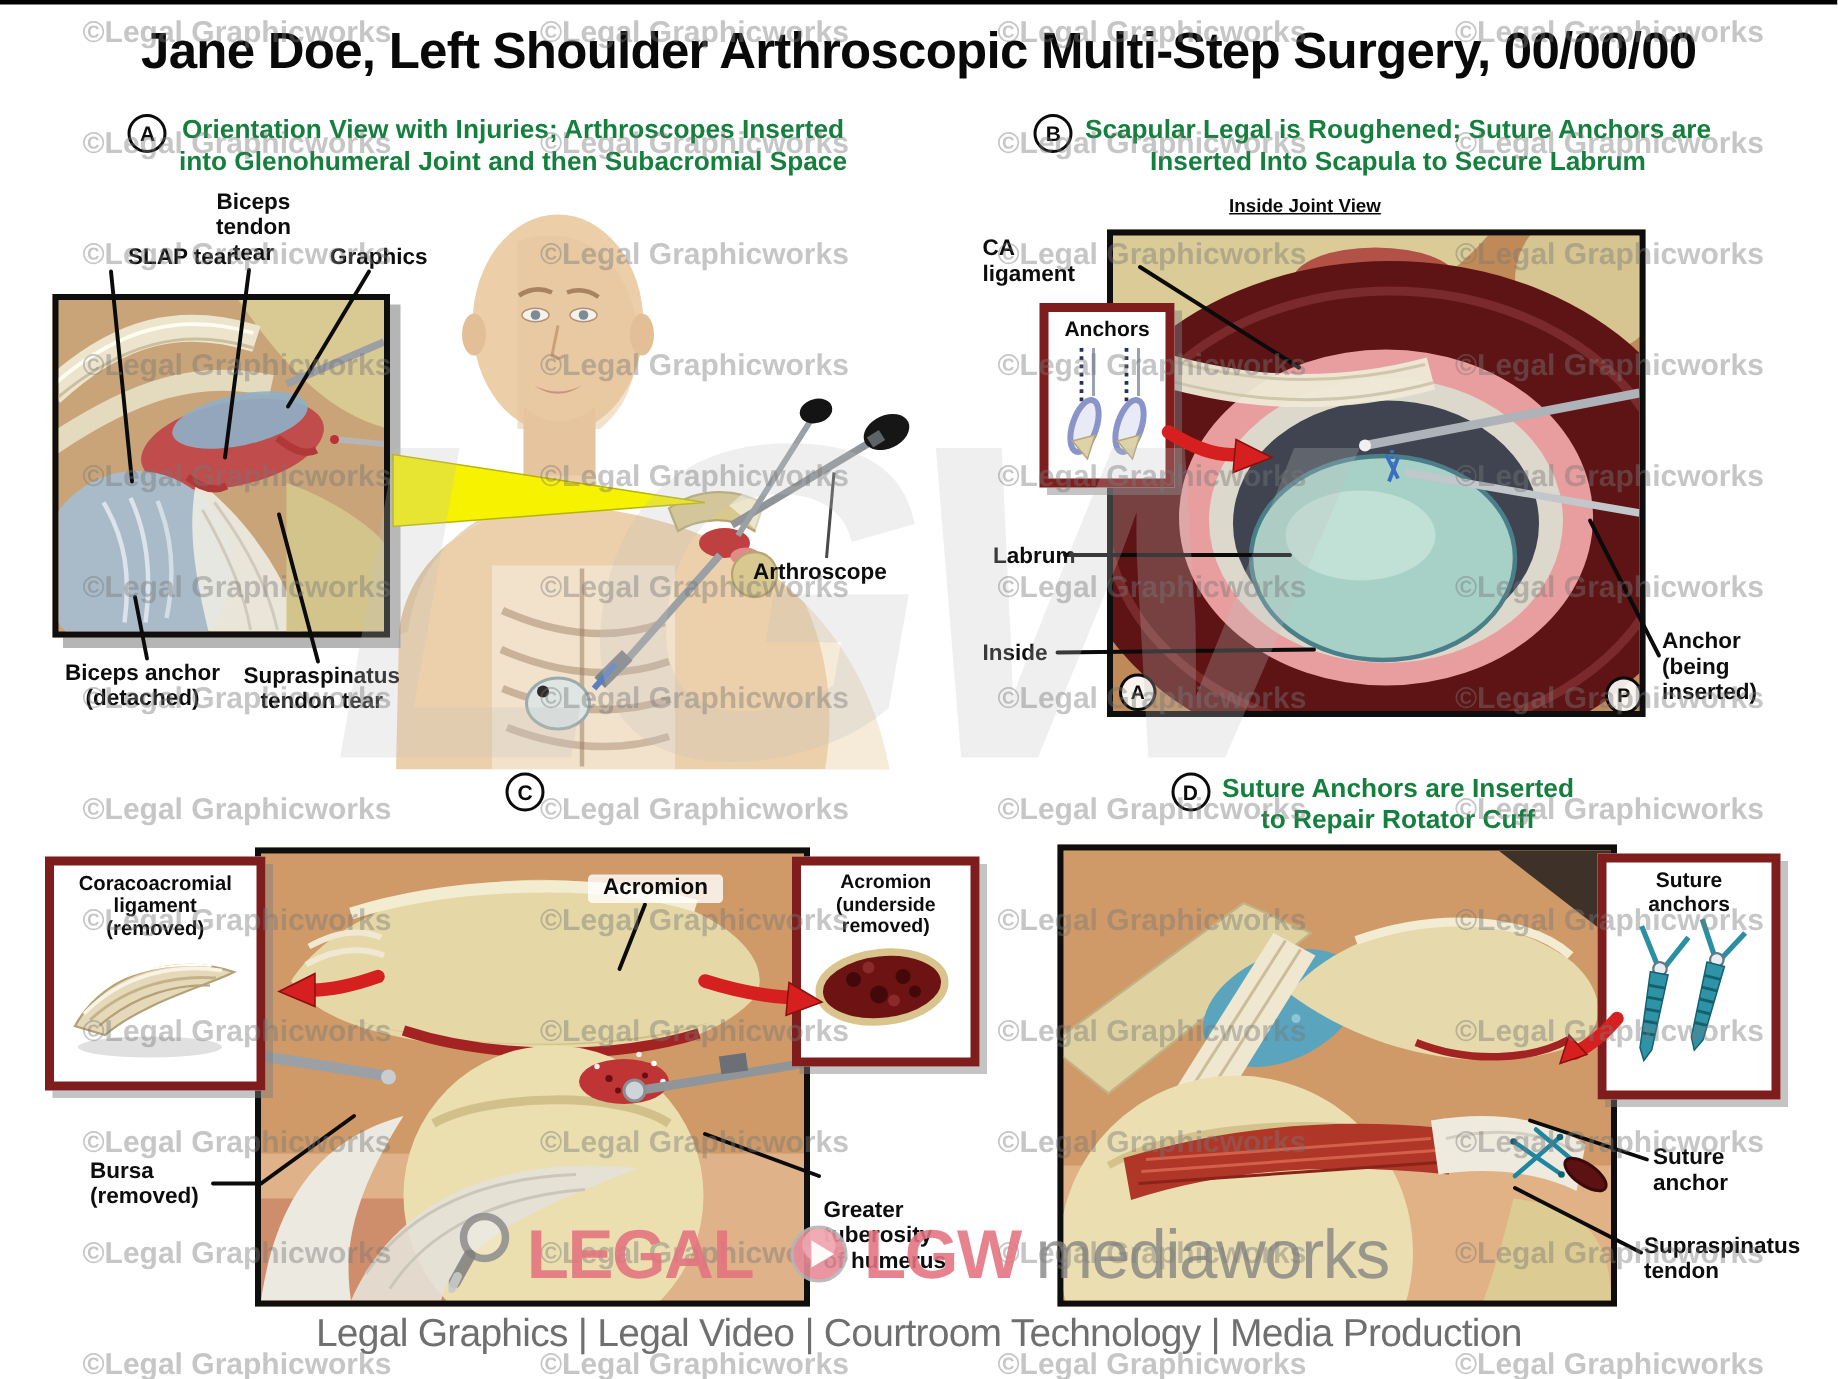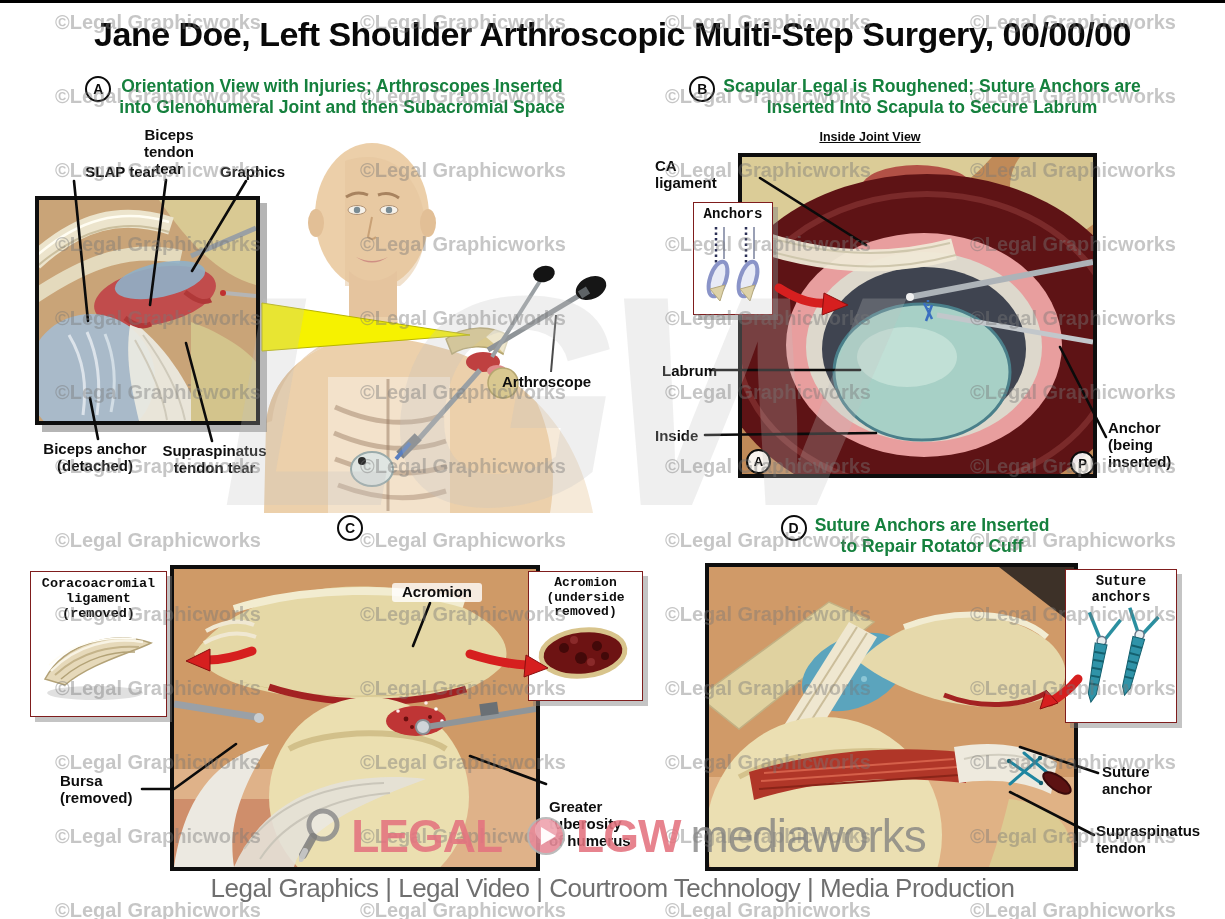--- a/index.html
+++ b/index.html
@@ -9,22 +9,22 @@
     font-size:34px;font-weight:bold;letter-spacing:-0.5px;color:#090909;z-index:7;}
   .hdr{position:absolute;z-index:7;display:flex;gap:8px;align-items:flex-start;justify-content:center;}
   .ltr{width:22px;height:22px;border:2px solid #0b0b0b;border-radius:50%;flex-shrink:0;
     font-size:14px;line-height:22px;font-weight:bold;text-align:center;color:#0b0b0b;background:rgba(255,255,255,.6);}
   .htxt{font-weight:bold;font-size:17.5px;line-height:1.18;text-align:center;color:#15803d;}
   .lbl{position:absolute;font-weight:bold;font-size:15px;line-height:1.13;color:#0d0d0d;
     white-space:pre-line;z-index:7;}
   .ctr{text-align:center;} .rt{text-align:left;}
   .halo{background:rgba(255,255,255,.8);border-radius:3px;padding:1px 5px;}
   .imgbox{position:absolute;border:4px solid #0e0e0e;overflow:hidden;z-index:1;background:#c8965e;}
-  .inset{position:absolute;border:1px solid #7f1d1d;background:#fff;z-index:3;
-    box-shadow:5px 5px 0 rgba(125,125,125,.45);overflow:hidden;font-family:Liberation Mono, monospace;}
+  .inset{position:absolute;border:6px solid #7f1d1d;background:#fff;z-index:3;
+    box-shadow:5px 5px 0 rgba(125,125,125,.45);overflow:hidden;}
   .ititle{font-weight:bold;text-align:center;line-height:1.12;white-space:pre-line;padding-top:4px;color:#0c0c0c;}
   #bodyScene{position:absolute;left:250px;top:118px;width:400px;height:392px;z-index:1;}
   #overlay{position:absolute;left:0;top:0;width:1225px;height:919px;z-index:6;pointer-events:none;}
   .ldr{stroke:#0b0b0b;stroke-width:2.6;stroke-linecap:round;fill:none;}
   .ldr-thin{stroke:#4a4a4a;stroke-width:2;fill:none;}
   .beam{fill:var(--beam-yellow,#f6f200);stroke:#b8b400;stroke-width:1;}
   .arrowline{stroke:var(--arrow-red,#d61f1f);stroke-width:9;stroke-linecap:round;fill:none;}
   .arrowhead{fill:var(--arrow-red,#d61f1f);stroke:#8a0f0f;stroke-width:1;}
   .mk{position:absolute;width:21px;height:21px;border:2.5px solid #0a0a0a;border-radius:50%;
     background:rgba(255,255,255,.9);font-weight:bold;font-size:13px;text-align:center;line-height:21px;z-index:7;color:#0a0a0a;}

